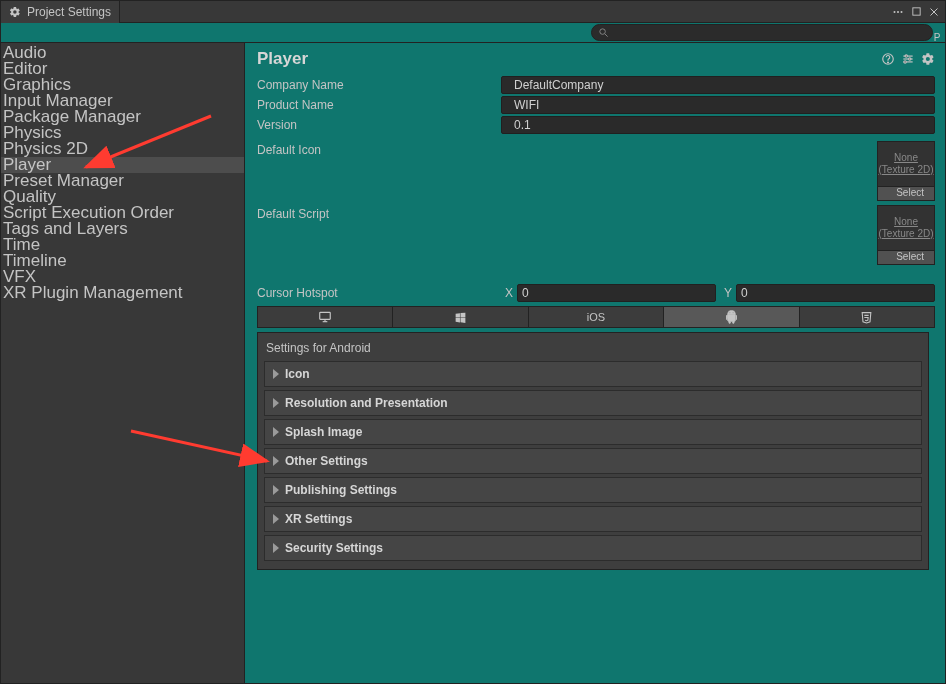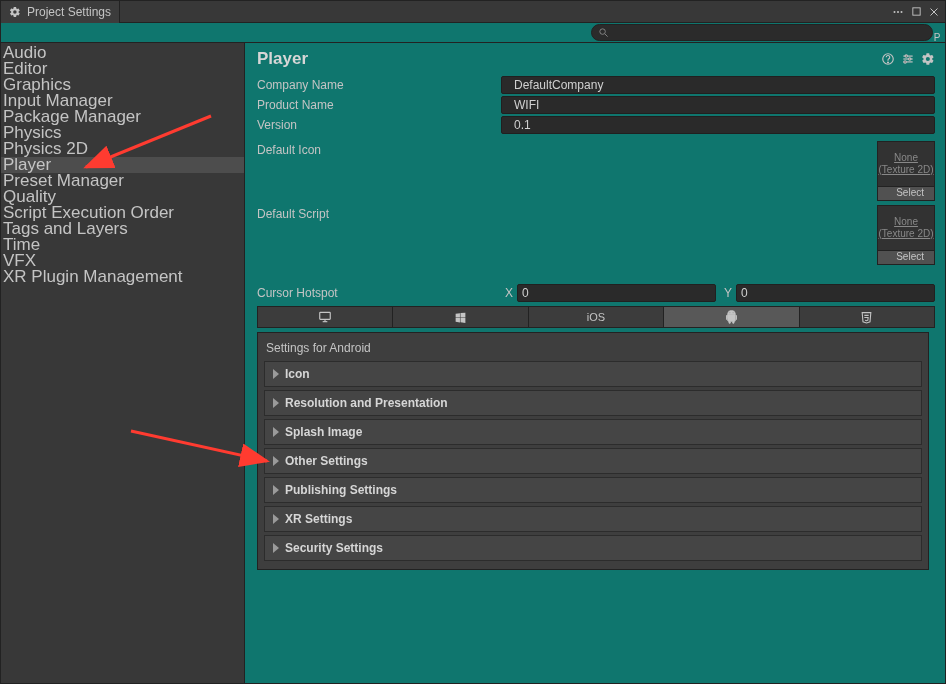--- a/index.html
+++ b/index.html
@@ -110,20 +110,21 @@
       <div class="side-item">Input Manager</div>
       <div class="side-item">Package Manager</div>
       <div class="side-item">Physics</div>
       <div class="side-item">Physics 2D</div>
       <div class="side-item selected">Player</div>
       <div class="side-item">Preset Manager</div>
       <div class="side-item">Quality</div>
       <div class="side-item">Script Execution Order</div>
       <div class="side-item">Tags and Layers</div>
       <div class="side-item">Time</div>
+      <div class="side-item">Timeline</div>
       <div class="side-item">VFX</div>
       <div class="side-item">XR Plugin Management</div>
     </div>
 
     <div class="content">
       <div class="header">
         <div class="header-title">Player</div>
         <div class="header-icons">
           <span class="hicon">
             <svg width="14" height="14" viewBox="0 0 24 24" fill="none" stroke="#c4c4c4" stroke-width="2">

